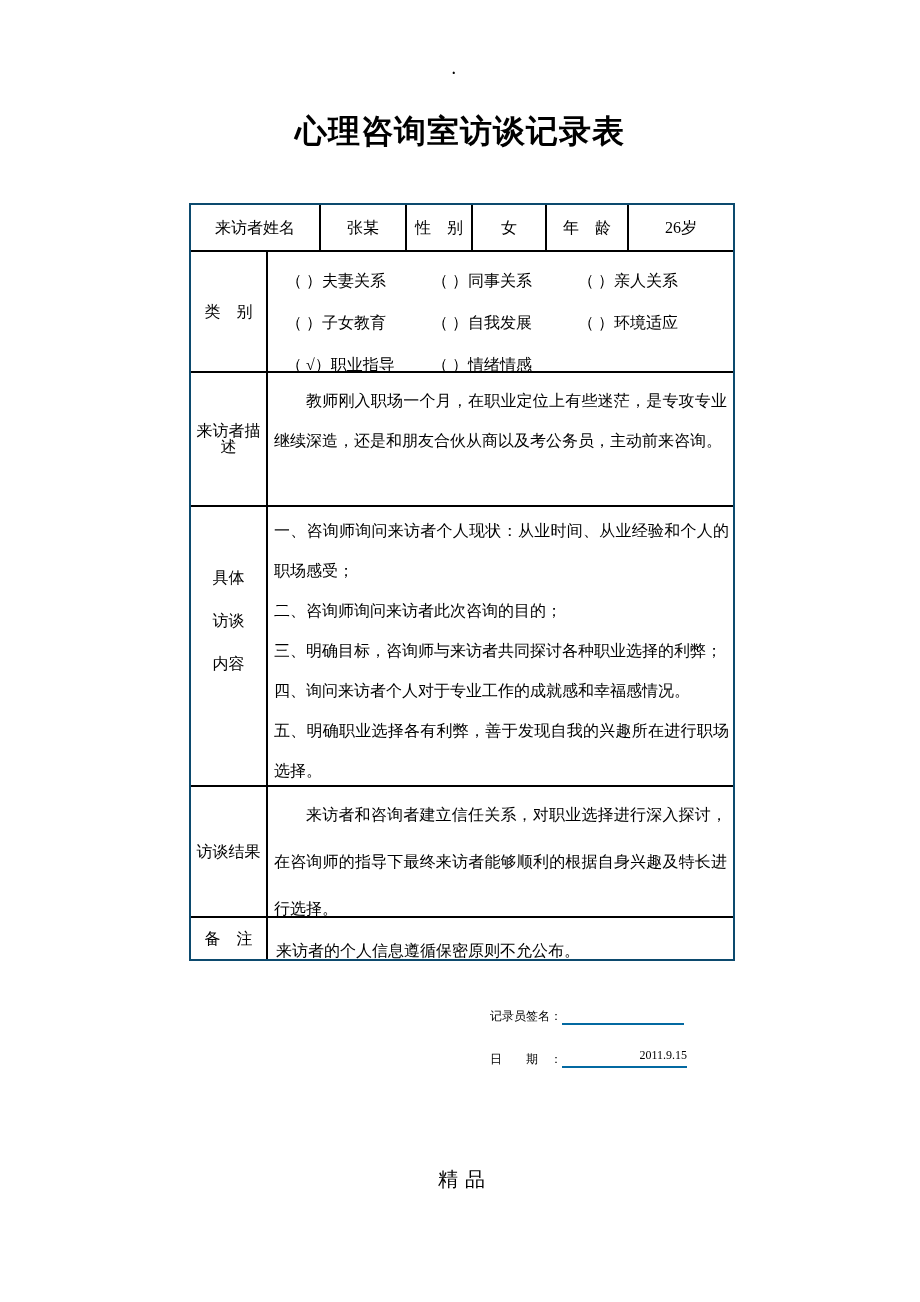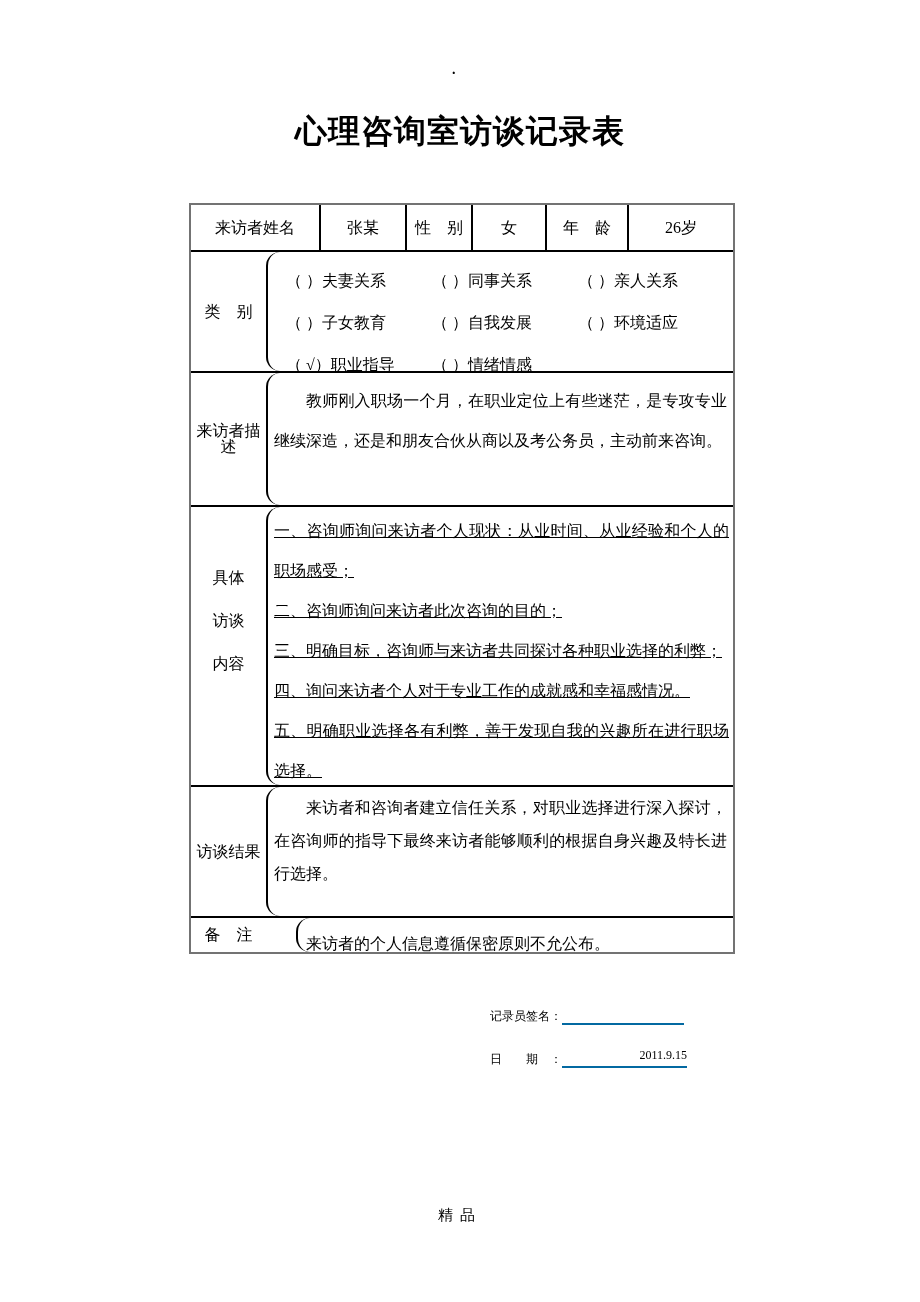--- a/index.html
+++ b/index.html
@@ -18,79 +18,79 @@
     font-size:14px; font-weight:bold;
   }
   .doc-title {
     position:absolute; left:0; top:110px; width:920px;
     text-align:center;
     font-size:32px; font-weight:bold;
     letter-spacing:1px;
   }
   .doc-table {
     position:absolute; left:189px; top:203px; width:546px;
-    border:2px solid #737373;
+    border:2px solid #0c4a6e;
     font-size:16px;
     line-height:1;
   }
   .t-row { display:flex; width:100%; border-top:2px solid #000; }
   .t-row:first-child { border-top:none; }
   .cell { border-left:2px solid #000; overflow:hidden; }
   .cell:first-child { border-left:none; }
   .c-center { display:flex; align-items:center; justify-content:center; text-align:center; }
   
   .r1 { height:45px; }
   .r1 .w-name-label { width:128px; }
   .r1 .w-name-value { width:86px; }
   .r1 .w-gender-label { width:66px; }
   .r1 .w-gender-value { width:74px; }
   .r1 .w-age-label { width:82px; }
   .r1 .w-age-value { flex:1;text-align:right; }
   
   .label-col { width:75px; flex:0 0 75px; }
-  .content-col { flex:1;border-radius:14px; }
+  .content-col { flex:1; }
   
   .r2 { height:121px; }
   .category-grid {
     display:grid;
     grid-template-columns:146px 146px auto;
     padding:14px 0 0 18px;
   }
   .category-grid span { display:block; height:42px; line-height:30px; }
   
   .r3 { height:134px; }
   .flow-text { padding:8px 6px 0 6px; line-height:40px; text-align:justify; }
   .indent2 { text-indent:2em; }
   
   .r4 { height:280px; }
   .stack-label { display:flex; flex-direction:column; align-items:center; justify-content:center; gap:27px; padding-bottom:50px;text-align:center; }
   .interview-body { padding:4px 4px 0 6px; }
-  .interview-body p { line-height:40px; text-align:justify;text-decoration:underline; }
+  .interview-body p { line-height:40px; text-align:justify; }
   
   .r5 { height:131px; }
-  .r5 .flow-text { padding-top:4px; line-height:33px; }
+  .r5 .flow-text { padding-top:4px; line-height:47px; }
   
-  .r6 { height:36px;gap:30px; }
+  .r6 { height:43px; }
   .remark-text { display:flex; align-items:flex-end; padding-left:8px; }
   
   .footer-line { position:absolute; left:490px; font-size:12px; }
   .sig-line { top:1005px; }
   .date-line { top:1048px; }
   .uline {
     display:inline-block;
     border-bottom:2px solid #0369a1;
     height:20px;
     vertical-align:bottom;
     text-align:right;
   }
   .sig-blank { width:122px; }
   .date-fill { width:125px; }
   .watermark {
-    position:absolute; left:438px; top:1206px;
-    font-size:15px; letter-spacing:7px;
+    position:absolute; left:438px; top:1166px;
+    font-size:20px; letter-spacing:7px;
   }
 </style>
 </head>
 <body>
 
 <div class="page">
 
   <span class="stray-dot">.</span>
 
   <h1 class="doc-title">心理咨询室访谈记录表</h1>

